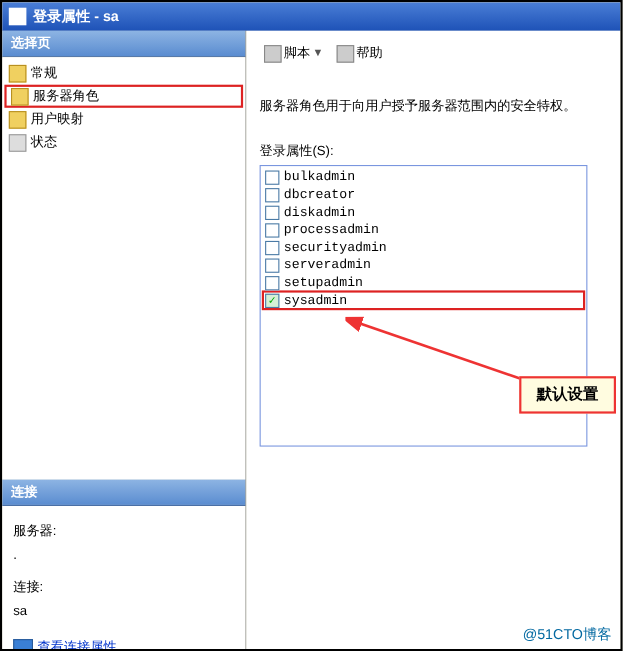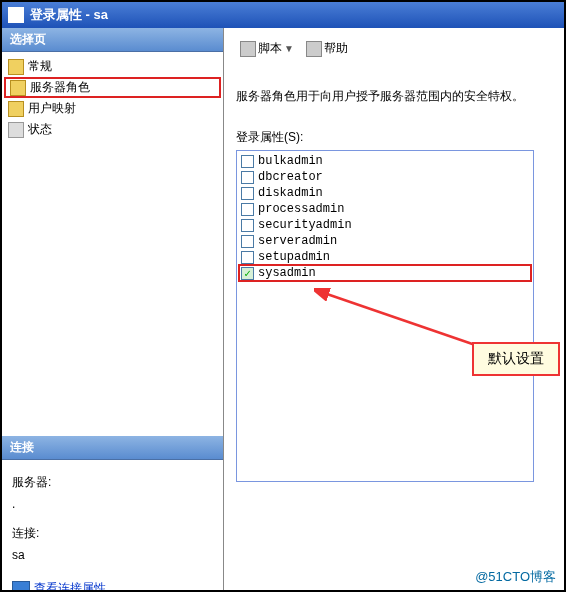--- a/index.html
+++ b/index.html
@@ -22,27 +22,27 @@
     .connection-link { display: flex; align-items: center; margin-top: 12px; }
     .connection-link a { color: #0033cc; text-decoration: underline; cursor: pointer; margin-left: 4px; }
     .link-icon { width: 18px; height: 16px; background: #3a7fd5; display: inline-block; border: 1px solid #285a99; }
     .content { flex: 1; background: #fff; padding: 10px 12px; position: relative; }
     .toolbar { display: flex; align-items: center; gap: 4px; padding-bottom: 10px; border-bottom: 1px solid transparent; }
     .tb-icon { width: 16px; height: 16px; display: inline-block; background: #ccc; border: 1px solid #888; }
     .tb-btn { display: flex; align-items: center; gap: 2px; padding: 2px 4px; cursor: pointer; }
     .tb-dropdown { font-size: 10px; color: #555; }
     .description { margin: 18px 0 24px; font-size: 12px; }
     .role-label { margin-bottom: 4px; }
-    .role-listbox { border: 1px solid #7a96df; width: 298px; height: 332px; background: #fff; padding: 2px; }
+    .role-listbox { border: 1px solid #7a96df; width: 298px; height: 256px; background: #fff; padding: 2px; }
     .role-item { display: flex; align-items: center; padding: 1px 2px; font-family: "Courier New", monospace; font-size: 12px; }
     .role-item.highlighted { border: 2px solid #d22; margin: -1px; padding: 0 1px; }
     .role-check { width: 13px; height: 13px; border: 1px solid #4a7aa5; background: #fff; margin-right: 4px; display: flex; align-items: center; justify-content: center; cursor: pointer; }
     .role-check.checked { background: #d6f0d6; color: #0a0; font-size: 11px; font-weight: bold; }
     .annotation-arrow { position: absolute; pointer-events: none; }
-    .annotation-box { position: absolute; border: 2px solid #e33; background: #fffce0; padding: 6px 14px; font-size: 14px; font-weight: normal; color: #000; }
+    .annotation-box { position: absolute; border: 2px solid #e33; background: #fffce0; padding: 6px 14px; font-size: 14px; font-weight: bold; color: #000; }
     .watermark { position: absolute; right: 8px; bottom: 4px; color: #0369a1; font-size: 13px; pointer-events: none; }
   </style>
 </head>
 <body>
 
 <div class="window">
   <div class="titlebar">
     <span class="titlebar-icon"></span>
     <span>登录属性 - sa</span>
   </div>

